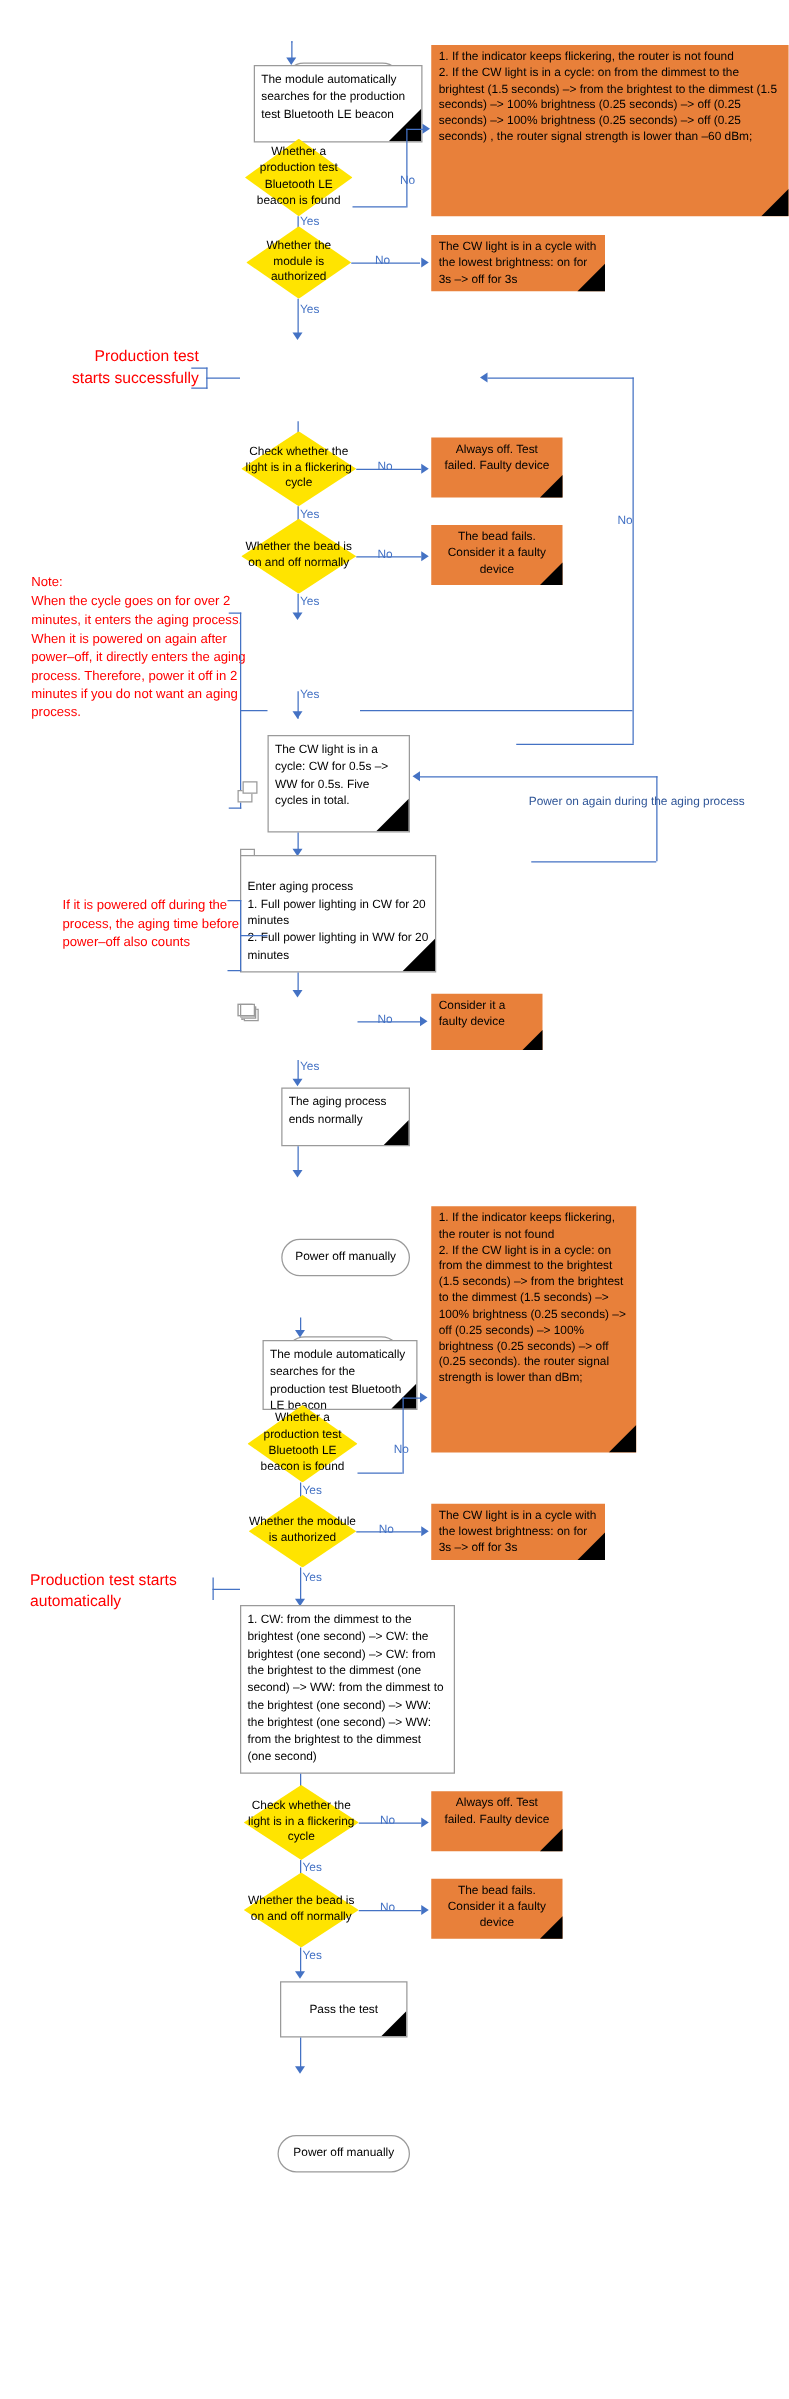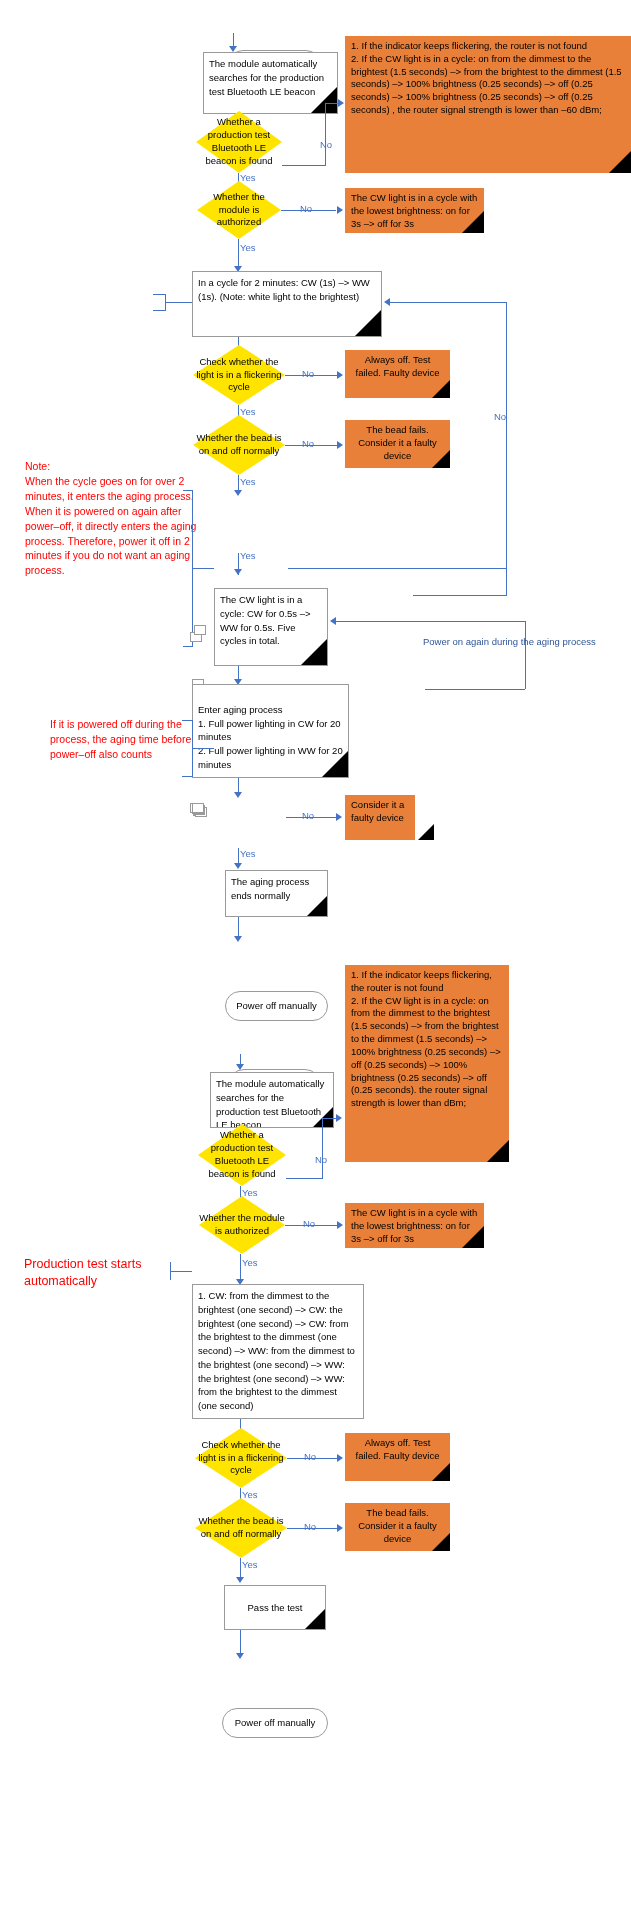--- a/index.html
+++ b/index.html
@@ -177,30 +177,28 @@
 
   <div class="orange" style="left:345px; top:188px; width:139px; height:45px;">
     <span>The CW light is in a cycle with the lowest brightness: on for 3s –&gt; off for 3s</span>
   </div>
   <div style="position:absolute; left:462px; top:211px; width:0; height:0; border-style:solid; border-width:0 0 22px 22px; border-color:transparent transparent #000 transparent;"></div>
 
   <div class="ln v" style="left:238px; top:239px; height:30px;"></div>
   <div class="arrow down" style="left:234px; top:266px;"></div>
   <div class="elabel" style="left:240px; top:243px;">Yes</div>
 
+  <div class="rednote big r" style="left:12px; top:277px; width:147px;">Production test
+starts successfully</div>
 
   <div class="ln v" style="left:165px; top:294px; height:17px;"></div>
   <div class="ln h" style="left:153px; top:294px; width:13px;"></div>
   <div class="ln h" style="left:153px; top:310px; width:13px;"></div>
   <div class="ln h" style="left:165px; top:302px; width:27px;"></div>
 
-  <div class="process" style="left:192px; top:271px; width:190px; height:66px;">
-    <span>In a cycle for 2 minutes: CW (1s) –&gt; WW (1s). (Note: white light to the brightest)</span>
-    <span class="corner"></span>
-  </div>
 
   <div class="ln h" style="left:390px; top:302px; width:117px;"></div>
   <div class="arrow left" style="left:384px; top:298px;"></div>
   <div class="ln v" style="left:506px; top:302px; height:293px;"></div>
   <div class="ln h" style="left:413px; top:595px; width:94px;"></div>
   <div class="elabel" style="left:494px; top:412px;">No</div>
 
   <div class="ln v" style="left:238px; top:337px; height:18px;"></div>
   <div class="arrow down" style="left:234px; top:352px;"></div>
 
@@ -339,21 +337,21 @@
 
   <div class="diamond" style="left:192px; top:711px; width:0;height:0;"></div>
 
   <div class="diamond" style="left:192px; top:712px; width:94px; height:60px;" hidden=""></div>
 
 
   <div class="ln h" style="left:286px; top:817px; width:50px;"></div>
   <div class="arrow right" style="left:336px; top:813px;"></div>
   <div class="elabel" style="left:302px; top:811px;">No</div>
 
-  <div class="orange" style="left:345px; top:795px; width:70px; height:45px;">
+  <div class="orange" style="left:345px; top:795px; width:89px; height:45px;">
     <span>Consider it a faulty device</span>
   </div>
   <div style="position:absolute; left:418px; top:824px; width:0; height:0; border-style:solid; border-width:0 0 16px 16px; border-color:transparent transparent #000 transparent;"></div>
 
   <div class="ln v" style="left:238px; top:848px; height:18px;"></div>
   <div class="arrow down" style="left:234px; top:863px;"></div>
   <div class="elabel" style="left:240px; top:849px;">Yes</div>
 
   <div class="process" style="left:225px; top:870px; width:103px; height:47px;">
     <span>The aging process ends normally</span>

